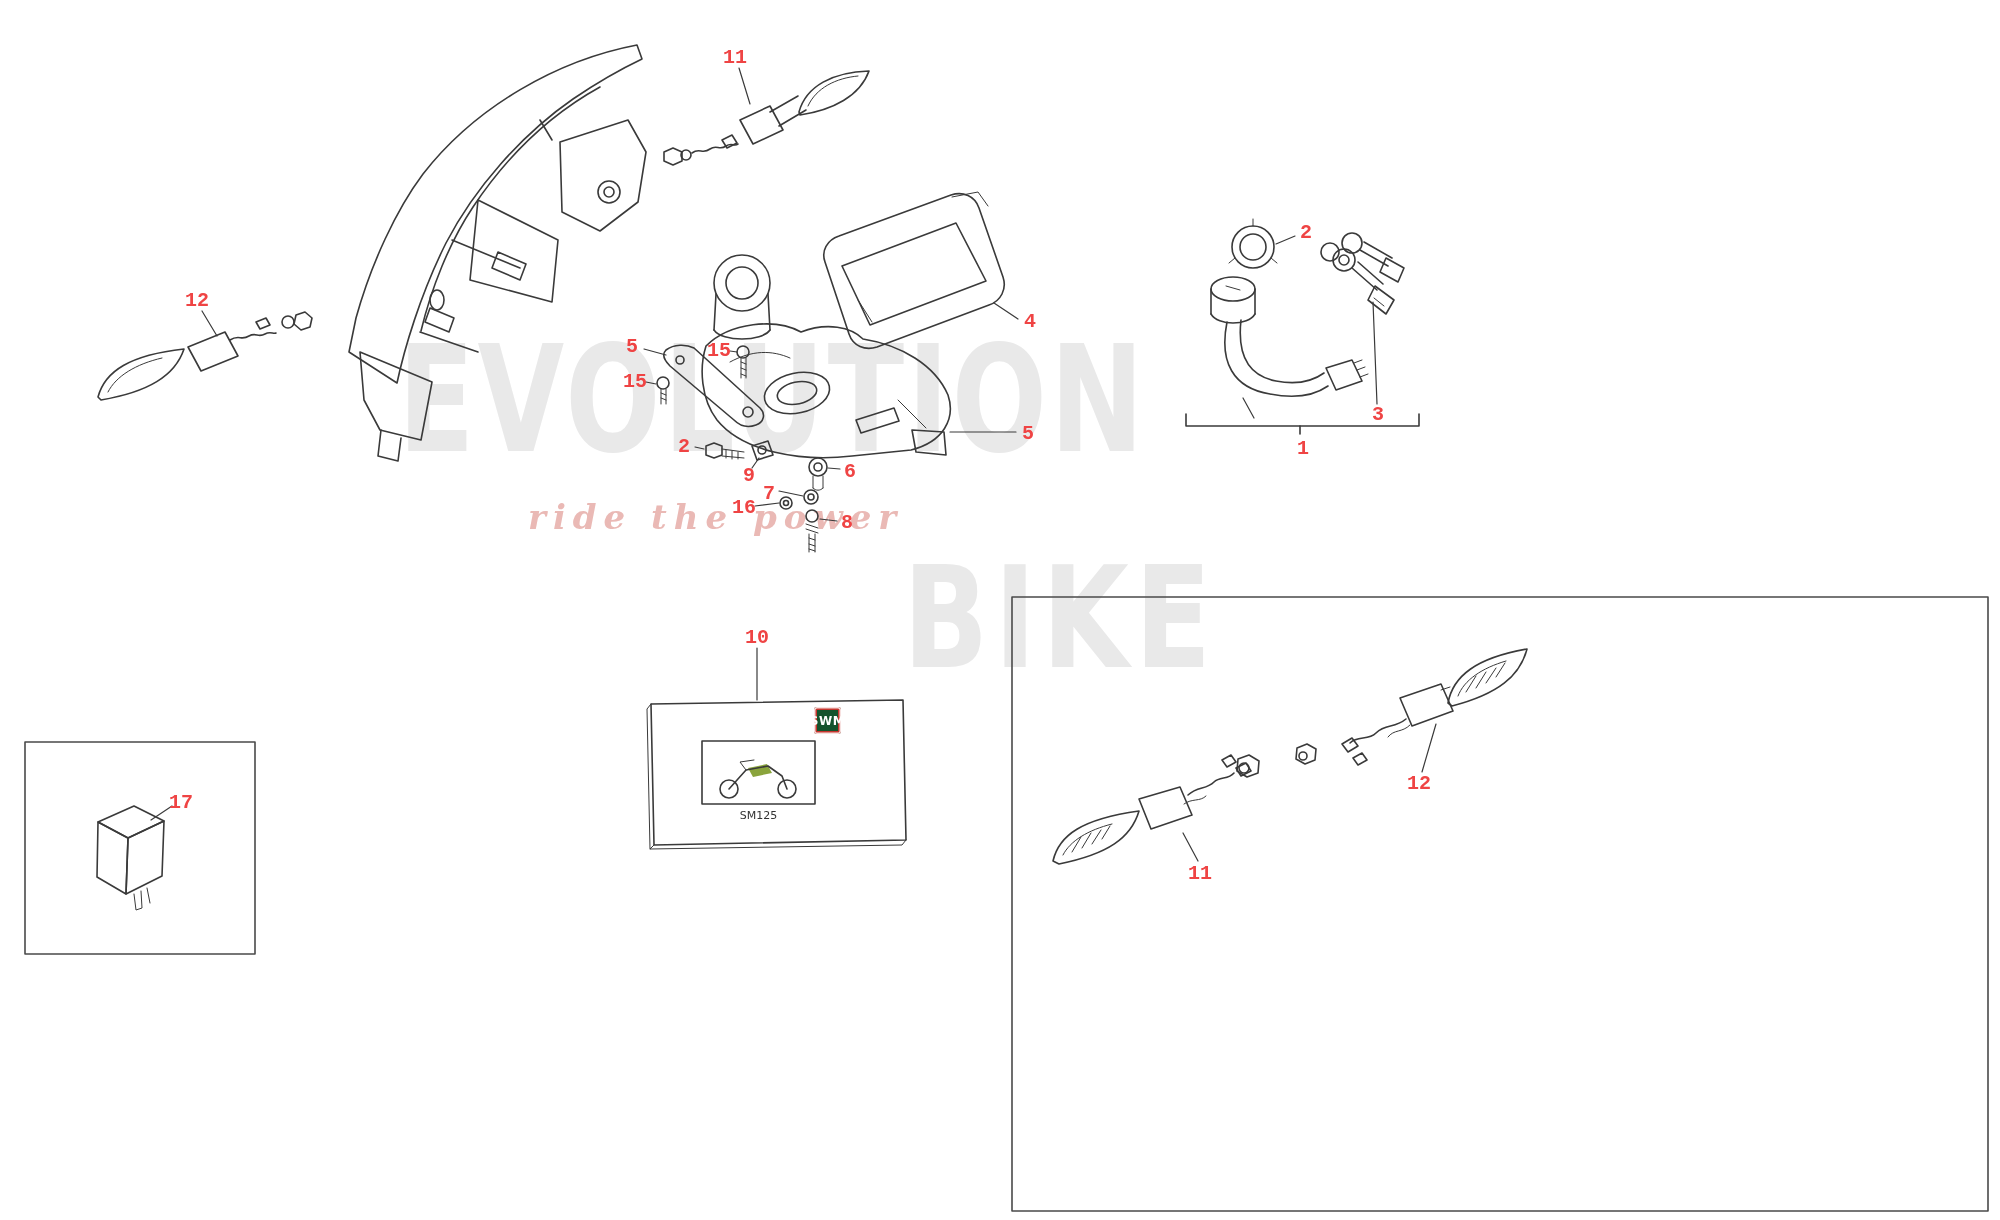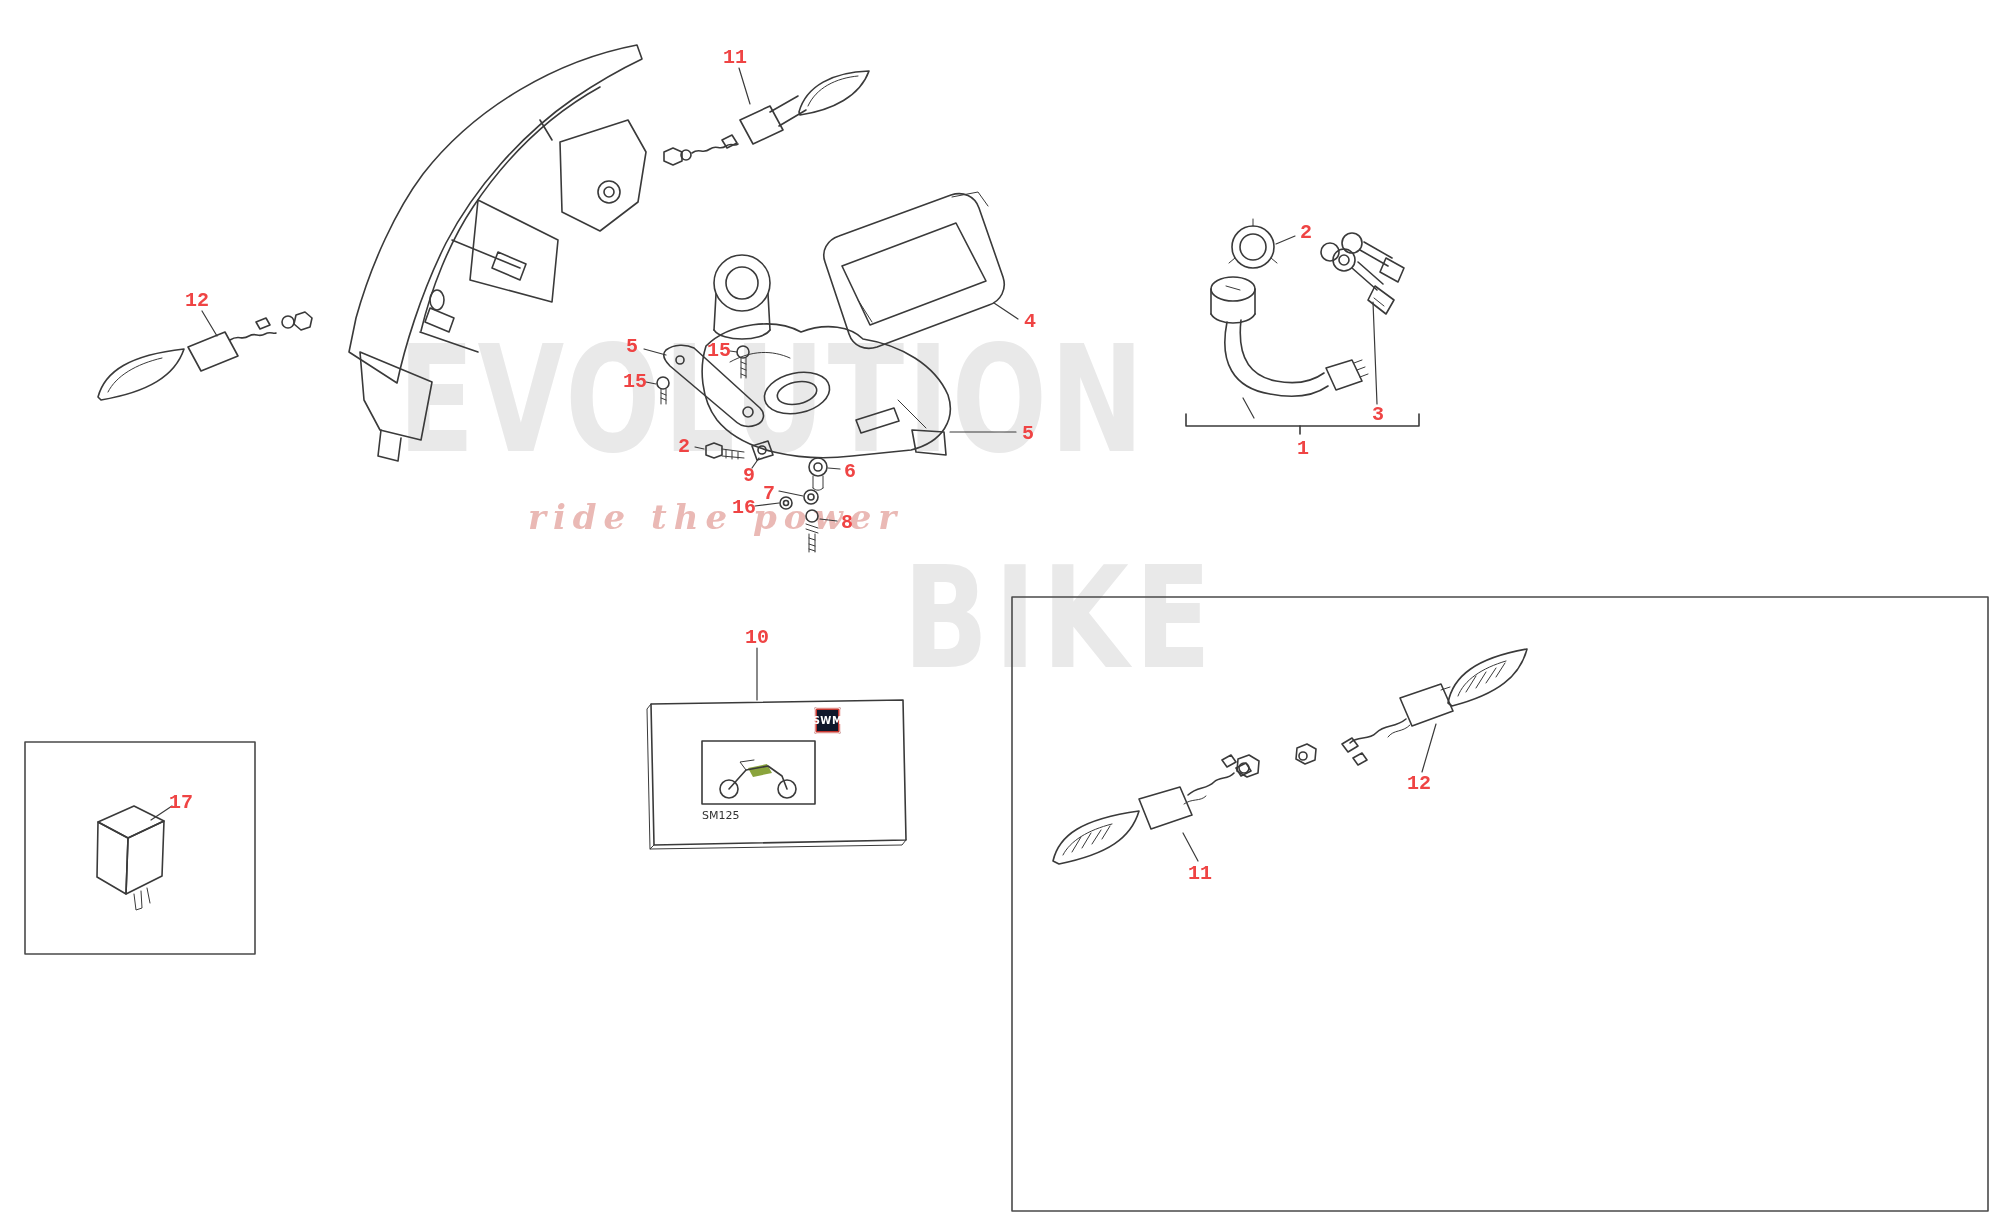--- a/index.html
+++ b/index.html
@@ -53,33 +53,33 @@
     font-size: 20px;
     color: #ef4444;
     white-space: nowrap;
   }
   
   .swm-logo {
     position: absolute;
     left: 814px; top: 707px;
     width: 27px; height: 27px;
     z-index: 3;
-    background: #0f172a;
+    background: #14532d;
     border-radius: 3px;
     box-shadow: inset 0 0 0 1.5px rgba(255,255,255,0.85), inset 0 0 0 3px #c5352e;
     display: flex; align-items: center; justify-content: center;
-    color: #ffffff; font-size: 10px; font-weight: bold;
+    color: #ffffff; font-size: 12px; font-weight: bold;
     letter-spacing: 0.5px;
   }
   .manual-model {
     position: absolute;
     left: 702px; top: 809px;
     width: 113px;
     z-index: 3;
-    text-align: left;
+    text-align: center;
     font-size: 11px;
     color: #333333;
   }
 </style>
 </head>
 <body>
 
 <div class="stage">
 
   <div class="wm wm-evolution">EVOLUTION</div>

